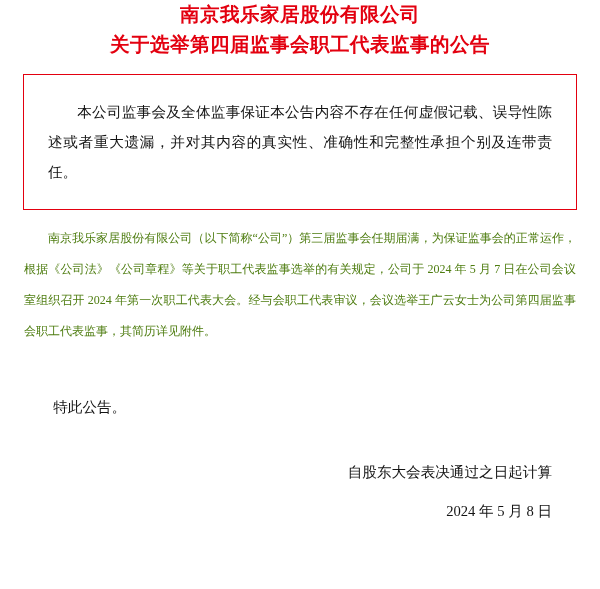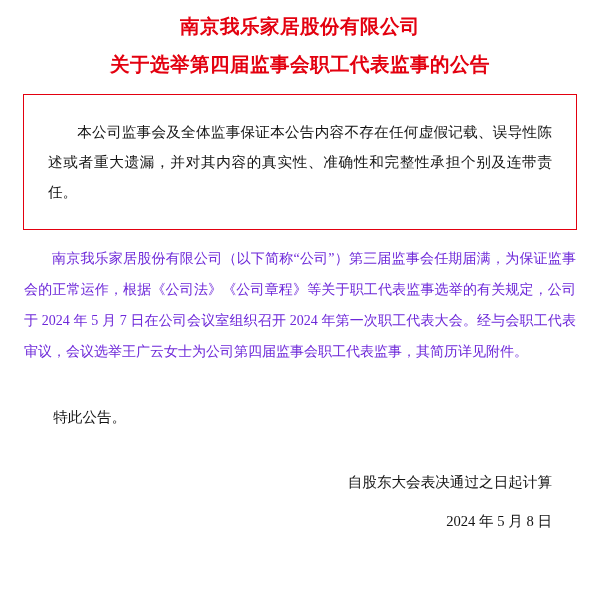--- a/index.html
+++ b/index.html
@@ -15,33 +15,32 @@
     overflow: hidden;
   }
   .page {
     position: relative;
     width: 600px;
     height: 589px;
     box-sizing: border-box;
     padding: 0 22px;
   }
   .title-block {
-    padding-top: 12px;
+    padding-top: 0;
     text-align: center;
   }
   .title-line {
     color: #e3000f;
     font-weight: bold;
     font-size: 19.5px;
     line-height: 30px;
     letter-spacing: 0.5px;
     white-space: nowrap;
   }
   .title-line.second {
-    margin-top: 8px;
   }
   .notice-box {
     margin: 14px 1px 0 1px;
     border: 1px solid #e3000f;
     box-sizing: border-box;
     padding: 14px 16px 14px 16px;
   }
   .notice-box p {
     margin: 8px;
     font-size: 14.6px;
@@ -49,31 +48,31 @@
     text-align: justify;
     text-indent: 2em;
     color: #141414;
   }
   .body-text {
     margin-top: 13px;
     padding: 0 2px;
   }
   .body-text p {
     margin: 0 0 2px 0;
-    font-size: 14px;
+    font-size: 12px;
     line-height: 31px;
     text-align: justify;
     text-indent: 2em;
-    color: #6d28d9;
+    color: #4d7c0f;
   }
   .spacer-para {
     height: 33px;
   }
   .closing {
-    margin-top: 0;
+    margin-top: 10px;
     padding: 0 2px;
   }
   .closing p {
     margin: 0;
     font-size: 14.6px;
     line-height: 31px;
     text-indent: 2em;
     color: #141414;
   }
   .signature {

